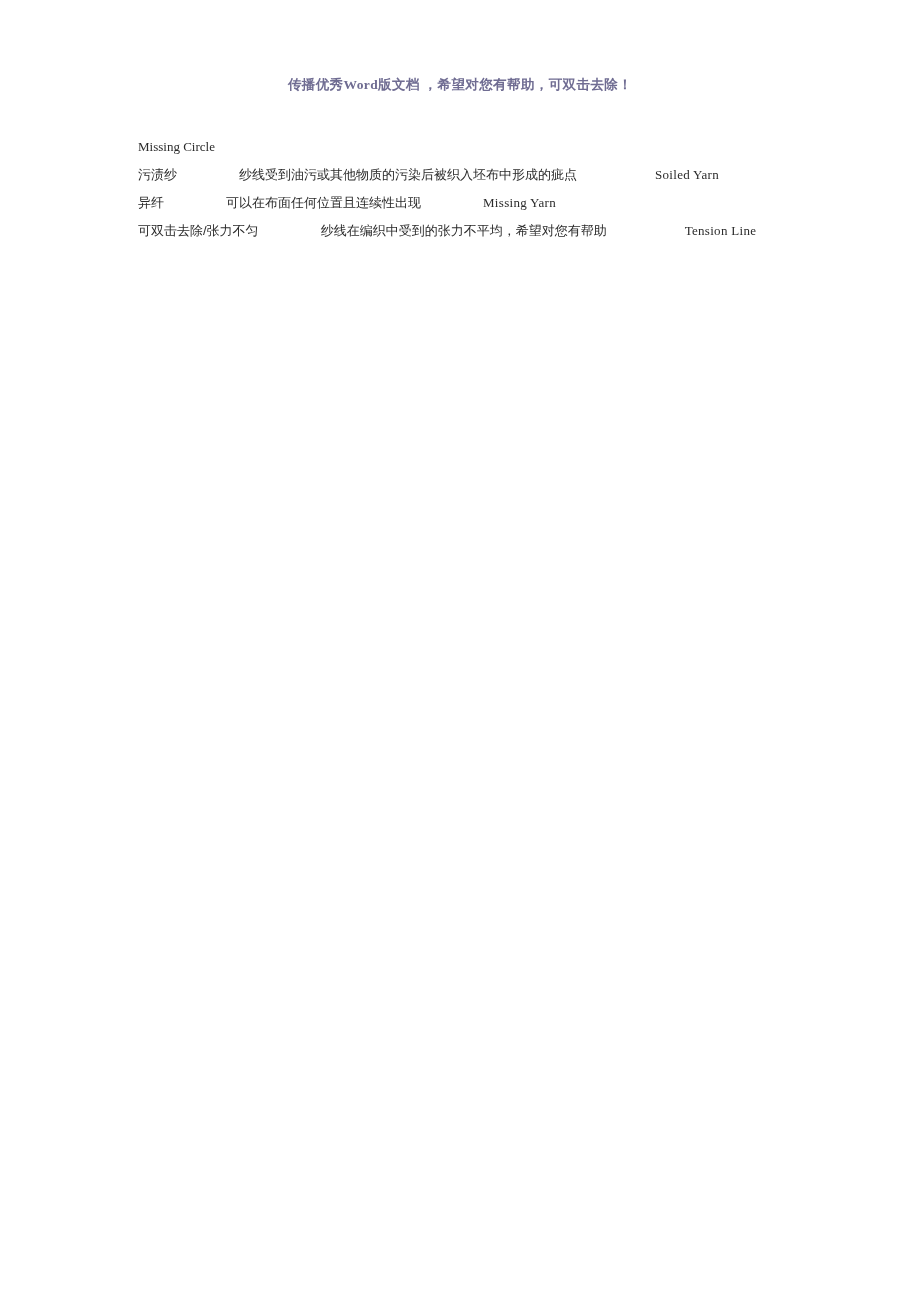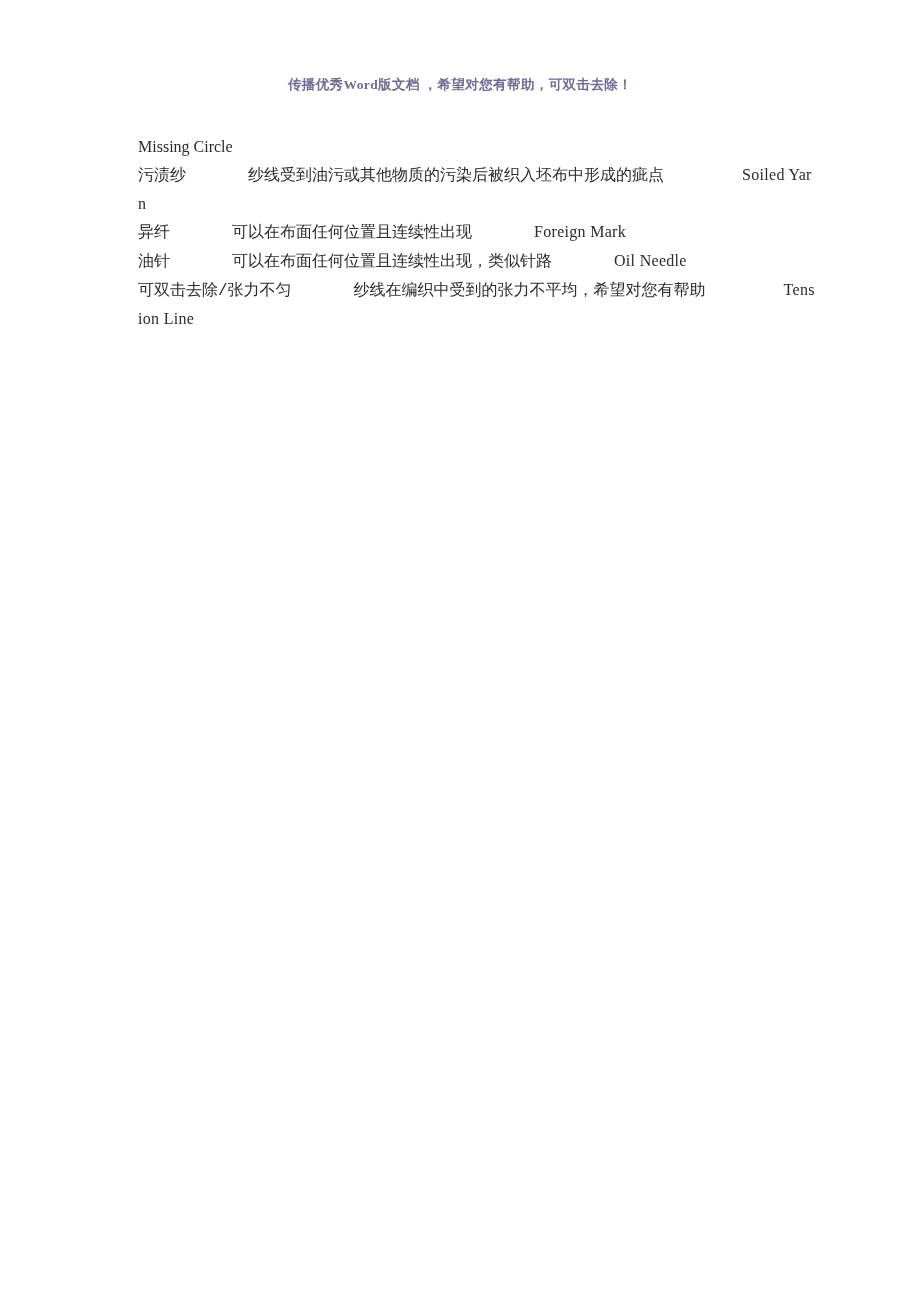--- a/index.html
+++ b/index.html
@@ -41,21 +41,21 @@
     letter-spacing: 0.4px;
     white-space: nowrap;
   }
 
   
   .body-block {
     position: absolute;
     left: 138px;
     top: 117px;
     width: 678px;
-    font-size: 16px;
+    font-size: 13px;
     line-height: 28px;
     color: #2a2a2a;
     font-family: "Liberation Serif", "DejaVu Serif", serif;
   }
 
   .doc-line {
     display: block;
     white-space: normal;
     word-break: break-all;
     text-align: left;
@@ -67,45 +67,42 @@
   }
 
   
   .tab {
     display: inline-block;
     white-space: pre;
   }
   .tab-md { width: 62px; }
   .tab-lg { width: 78px; }
 
-  .cn { font-family: Liberation Mono, monospace; }
+  .cn { font-family: Liberation Sans, sans-serif; }
   .en { font-family: "Liberation Serif", "DejaVu Serif", serif; letter-spacing: 0.3px; }
 </style>
 </head>
 <body>
 
 <div class="page">
 
   <div class="header-watermark">传播优秀Word版文档 ，希望对您有帮助，可双击去除！</div>
 
   <div class="body-block">
 
     <div class="doc-line first-line">Missing  Circle</div>
 
     <div class="doc-line">
       <span class="cn">污渍纱</span><span class="tab tab-md"> </span><span class="cn">纱线受到油污或其他物质的污染后被织入坯布中形成的疵点</span><span class="tab tab-lg"> </span><span class="en">Soiled  Yarn</span>
     </div>
 
     <div class="doc-line">
-      <span class="cn">异纤</span><span class="tab tab-md"> </span><span class="cn">可以在布面任何位置且连续性出现</span><span class="tab tab-md"> </span><span class="en">Foreign  Mark</span>
+      <span class="cn">异纤</span><span class="tab tab-md"> </span><span class="cn">可以在布面任何位置且连续性出现</span><span class="tab tab-md"> </span><span class="en">Missing  Yarn</span>
     </div>
 
-    <div class="doc-line">
-      <span class="cn">油针</span><span class="tab tab-md"> </span><span class="cn">可以在布面任何位置且连续性出现，类似针路</span><span class="tab tab-md"> </span><span class="en">Oil  Needle</span>
-    </div>
 
     <div class="doc-line">
       <span class="cn">可双击去除/张力不匀</span><span class="tab tab-md"> </span><span class="cn">纱线在编织中受到的张力不平均，希望对您有帮助</span><span class="tab tab-lg"> </span><span class="en">Tension  Line</span>
     </div>
 
 
   </div>
 </div>
 
 </body></html>

